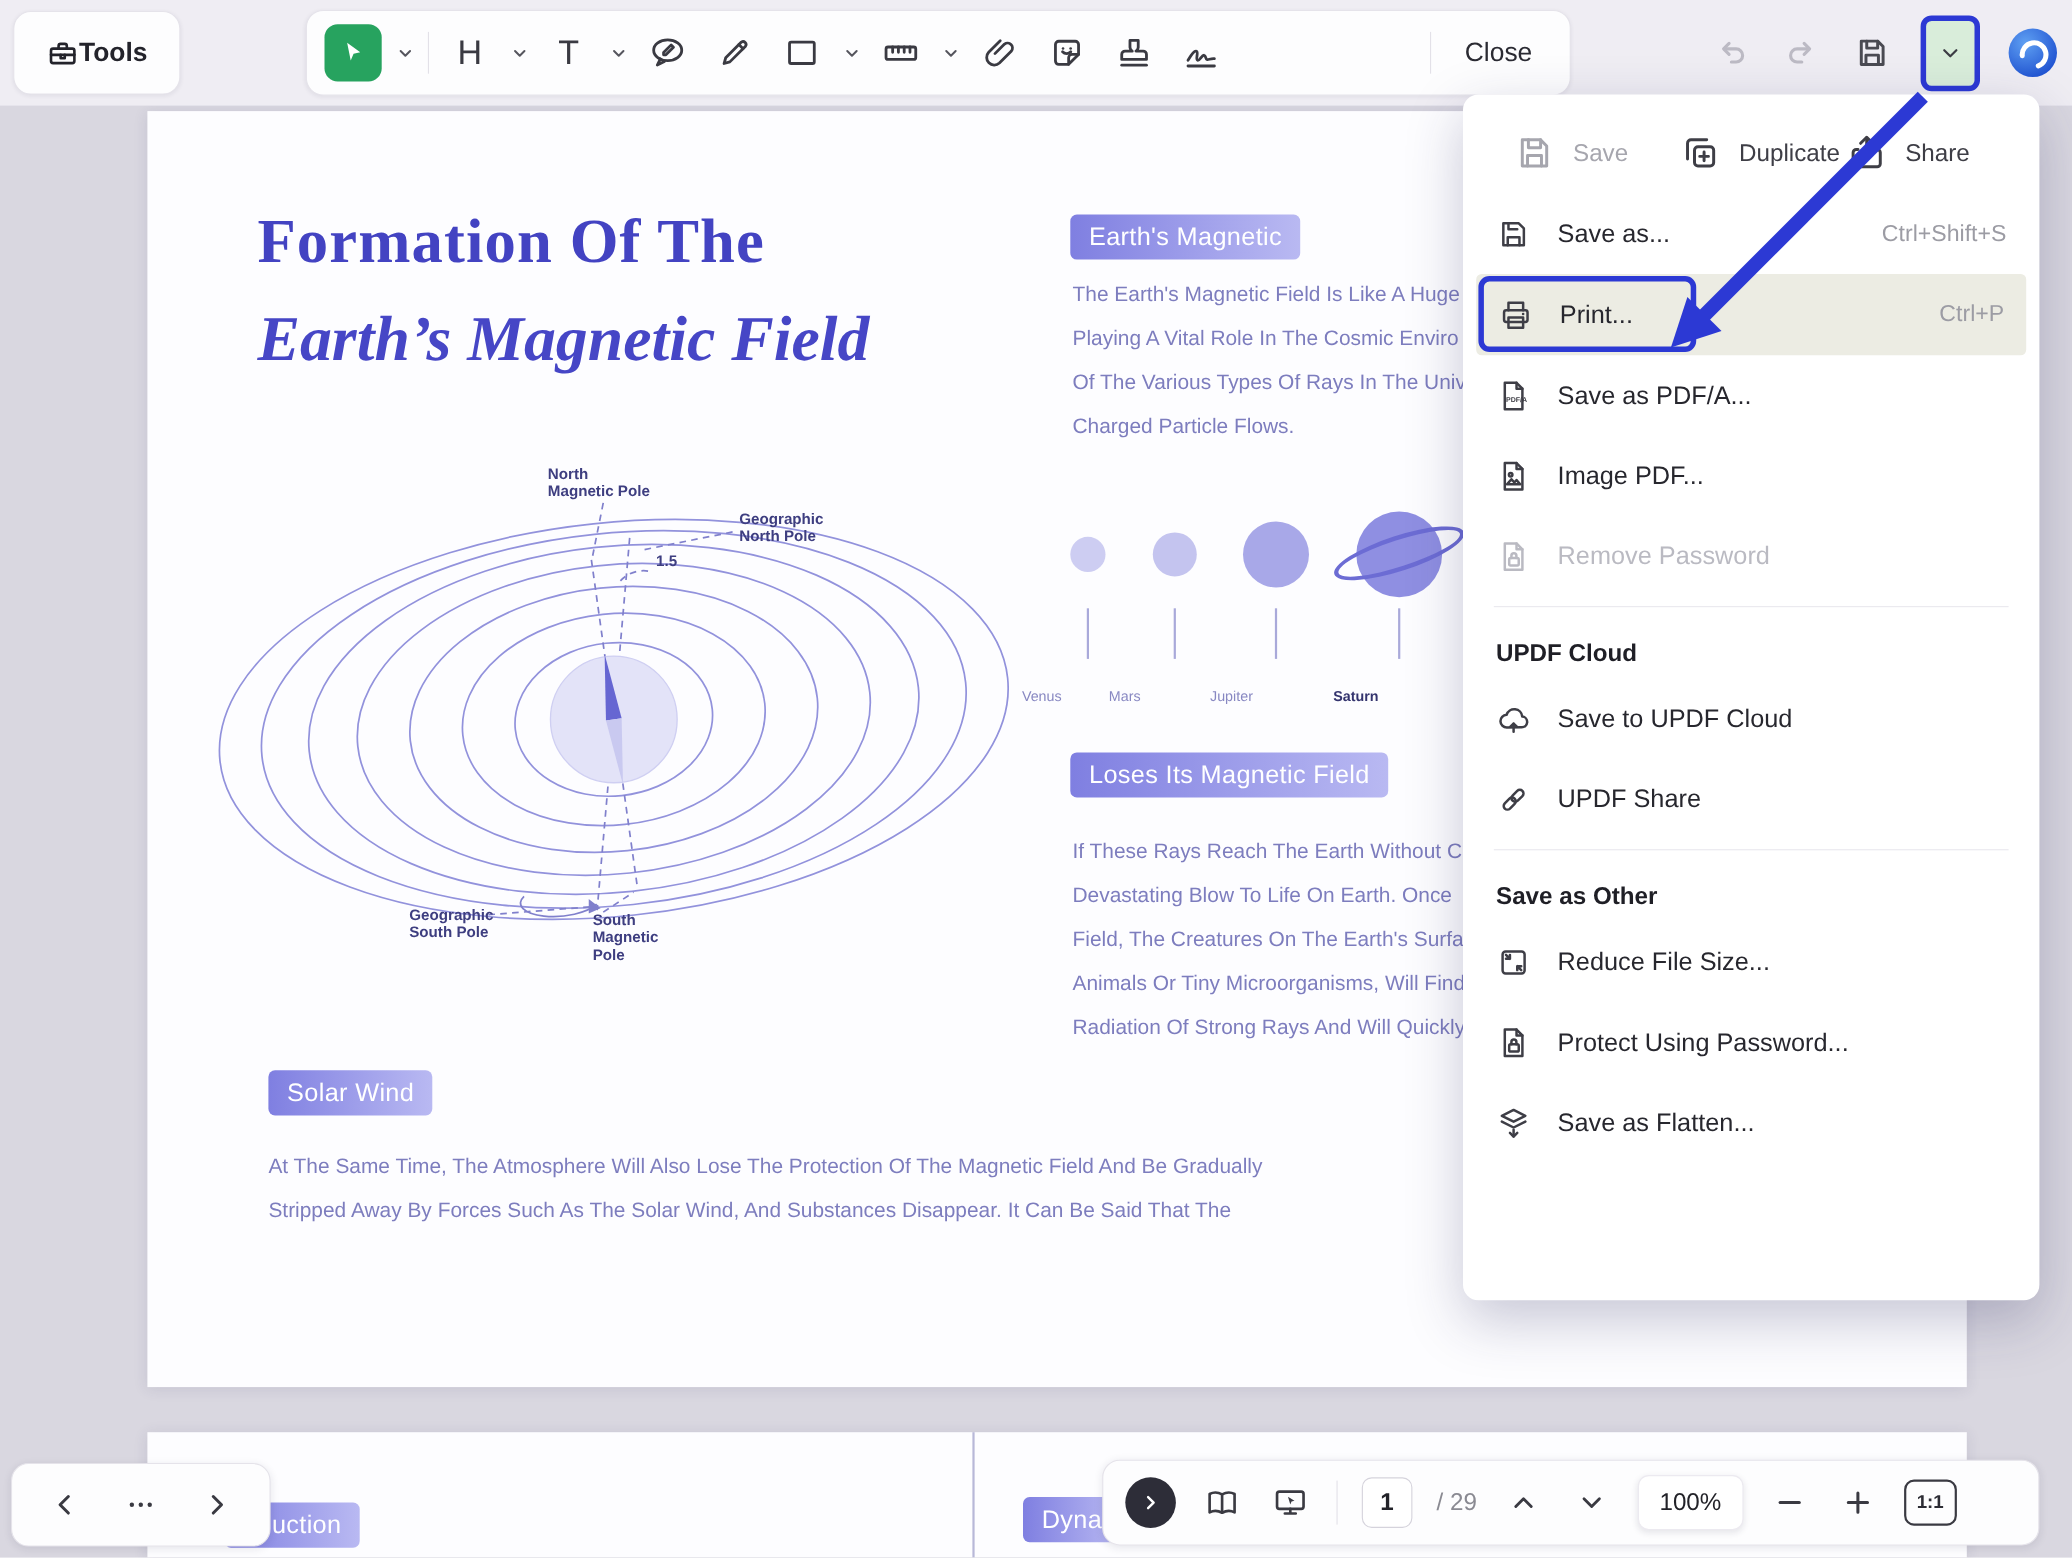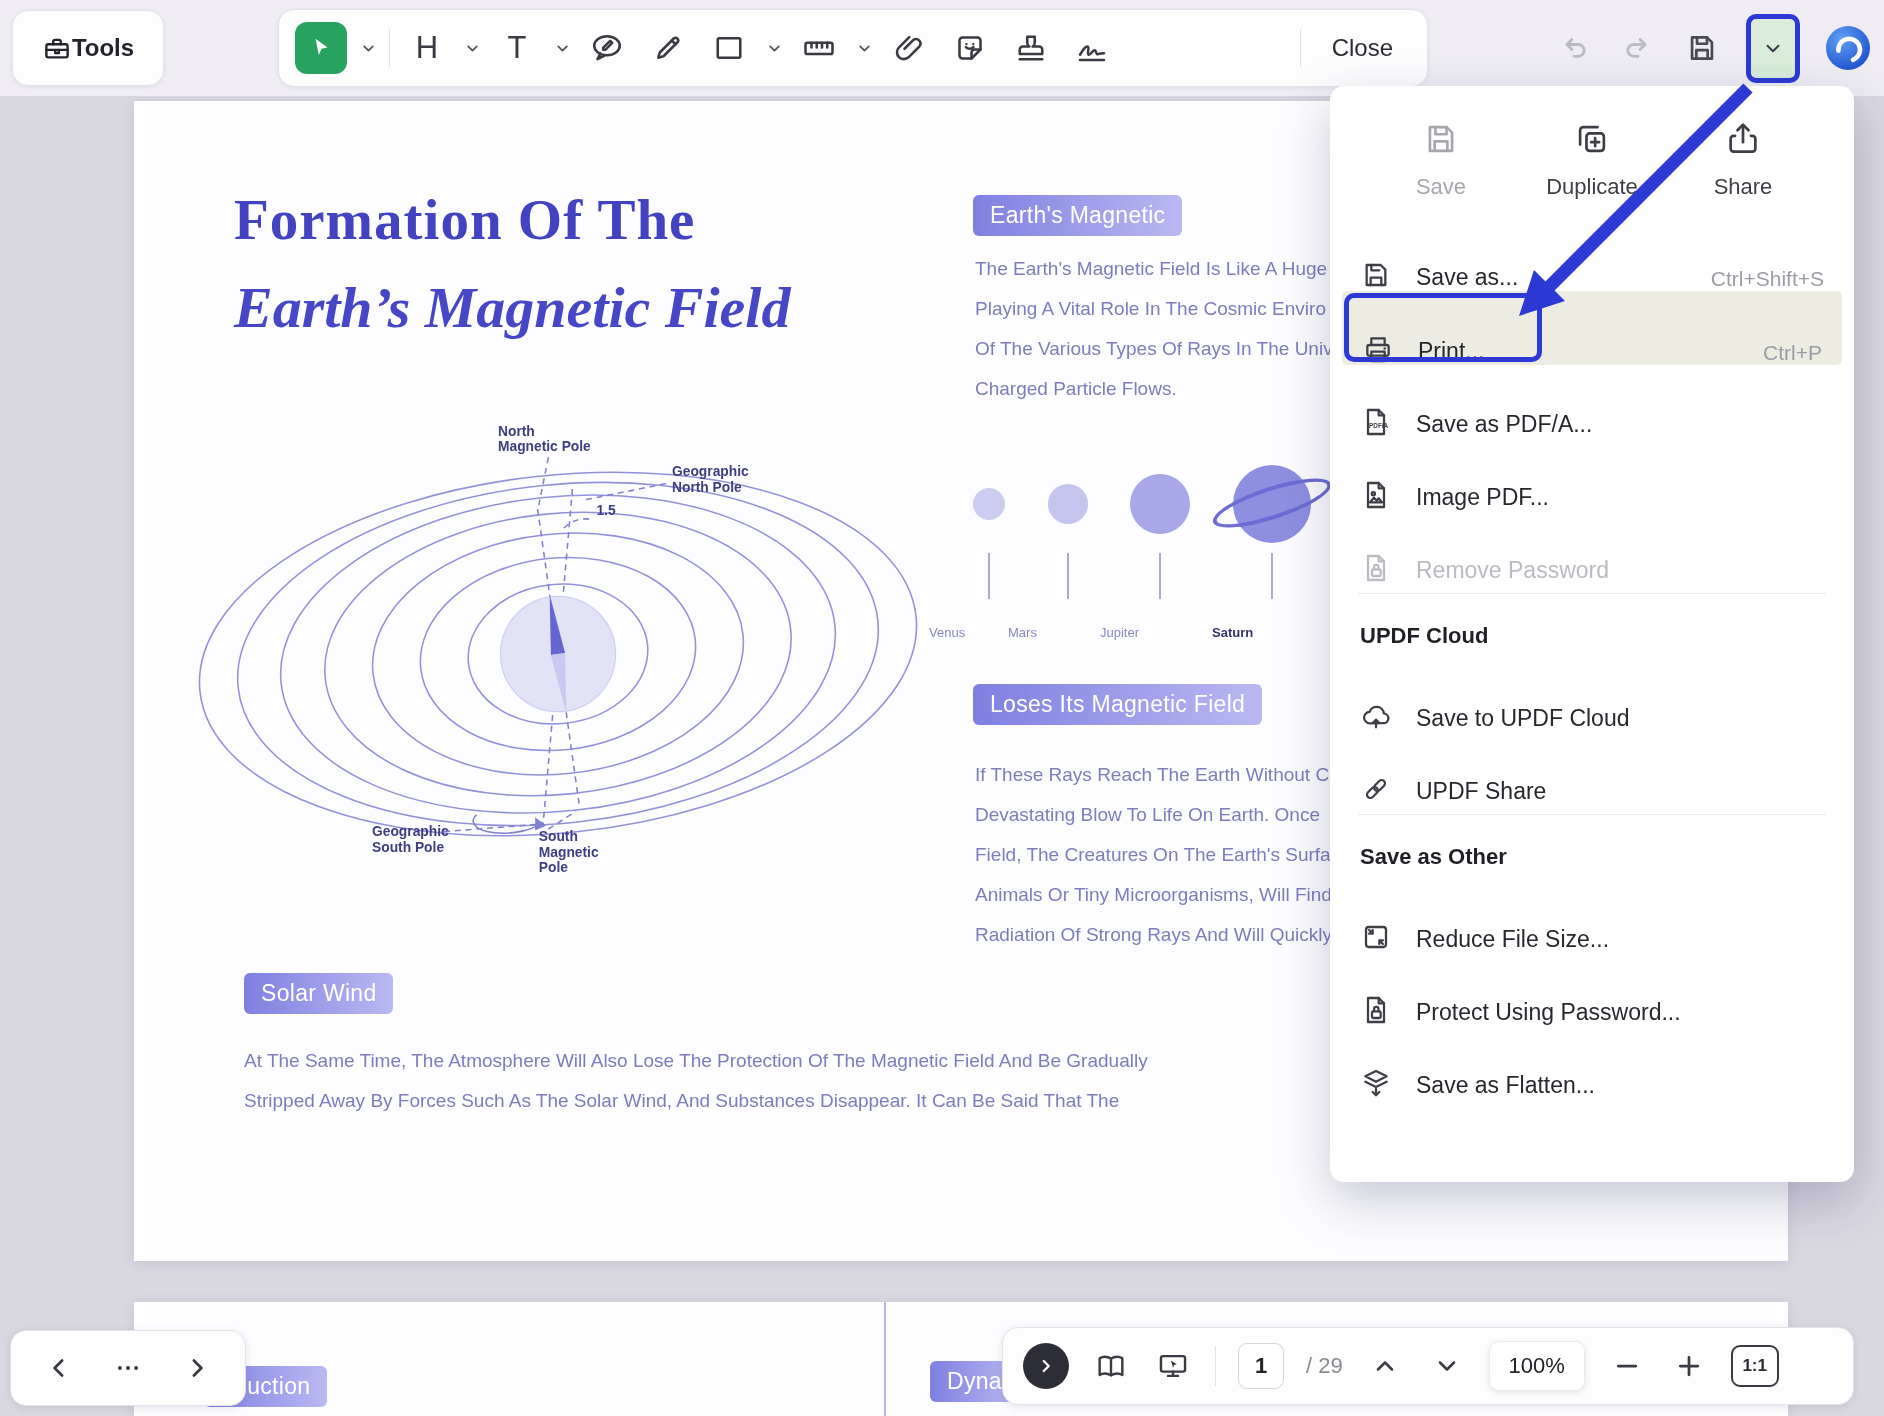--- a/index.html
+++ b/index.html
@@ -84,25 +84,25 @@
   .page-total{font-size:22px;color:#8a8a92;white-space:nowrap}
   .zoom-pill{min-width:96px;height:50px;background:#fff;border:1px solid #eceaf0;border-radius:10px;display:flex;
     align-items:center;justify-content:center;font-size:22px;color:#222228;box-shadow:0 2px 6px rgba(30,30,60,.10);cursor:pointer}
   .ratio-btn{width:48px;height:42px;border:2.5px solid #3a3a42;border-radius:9px;background:none;font-size:17px;
     font-weight:bold;color:#2c2c34;cursor:pointer;display:flex;align-items:center;justify-content:center;font-family:inherit}
 
   
   .menu{position:absolute;left:1330px;top:86px;width:524px;height:1096px;background:#fff;border-radius:14px;
     box-shadow:0 18px 50px rgba(40,40,90,.25);z-index:10;padding-top:10px;overflow:hidden}
   .menu-top{display:flex;justify-content:space-between;padding:24px 46px 18px}
-  .menu-action{display:flex;flex-direction:column;align-items:center;gap:16px;font-size:22px;color:#3e3e46;
+  .menu-action{display:flex;flex-direction:row;align-items:center;gap:16px;font-size:22px;color:#3e3e46;
     width:130px;cursor:pointer;background:none;border:none;font-family:inherit}
   .menu-action .aic{width:38px;height:38px}
   .menu-action.disabled{color:#a6a6ae}
-  .mi{display:flex;align-items:flex-end;height:73px;padding:0 30px;font-size:23px;color:#27272e;cursor:pointer;position:relative}
+  .mi{display:flex;align-items:center;height:73px;padding:0 30px;font-size:23px;color:#27272e;cursor:pointer;position:relative}
   .mi .ic{width:32px;height:32px;margin-right:24px;flex:none;color:#3e3e46}
   .mi .sc{margin-left:auto;color:#9c9ca4;font-size:21px}
   .mi.disabled{color:#babac2}
   .mi.disabled .ic{color:#babac2}
   .mi.print{background:#ecece3;margin:0 12px;border-radius:5px;height:74px;padding:0 20px}
   .print-outline{position:absolute;left:2px;top:2px;width:198px;height:69px;border:5px solid #2c39d4;border-radius:10px;
     pointer-events:none}
   .msep{height:1px;background:#e9e8ee;margin:9px 28px}
   .mhead{font-size:22px;font-weight:bold;color:#1f1f26;padding:20px 30px 10px}
 

